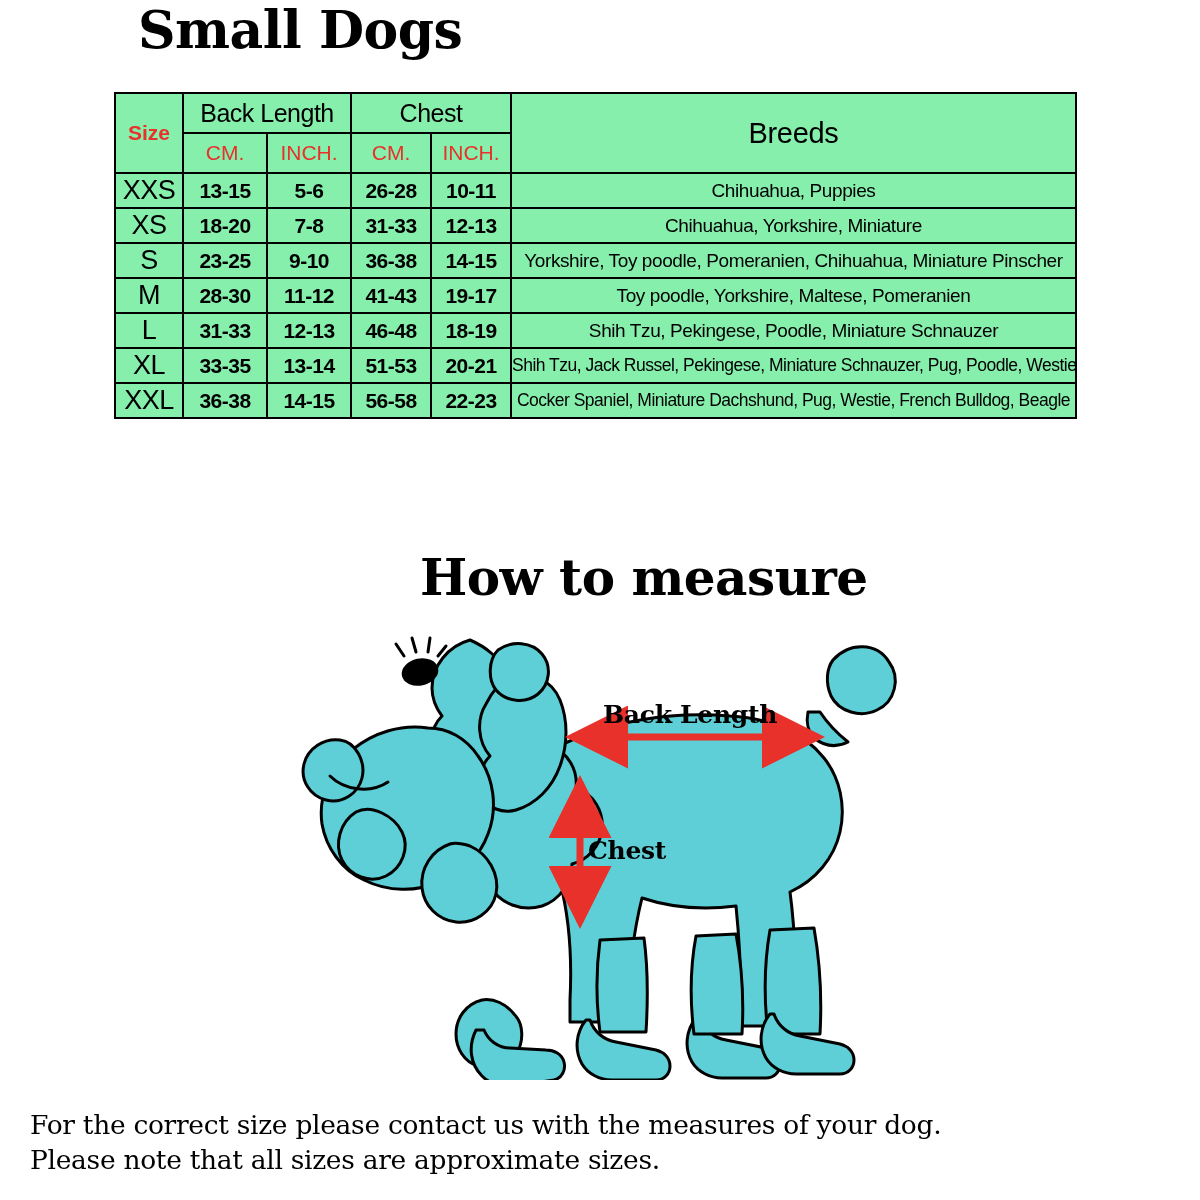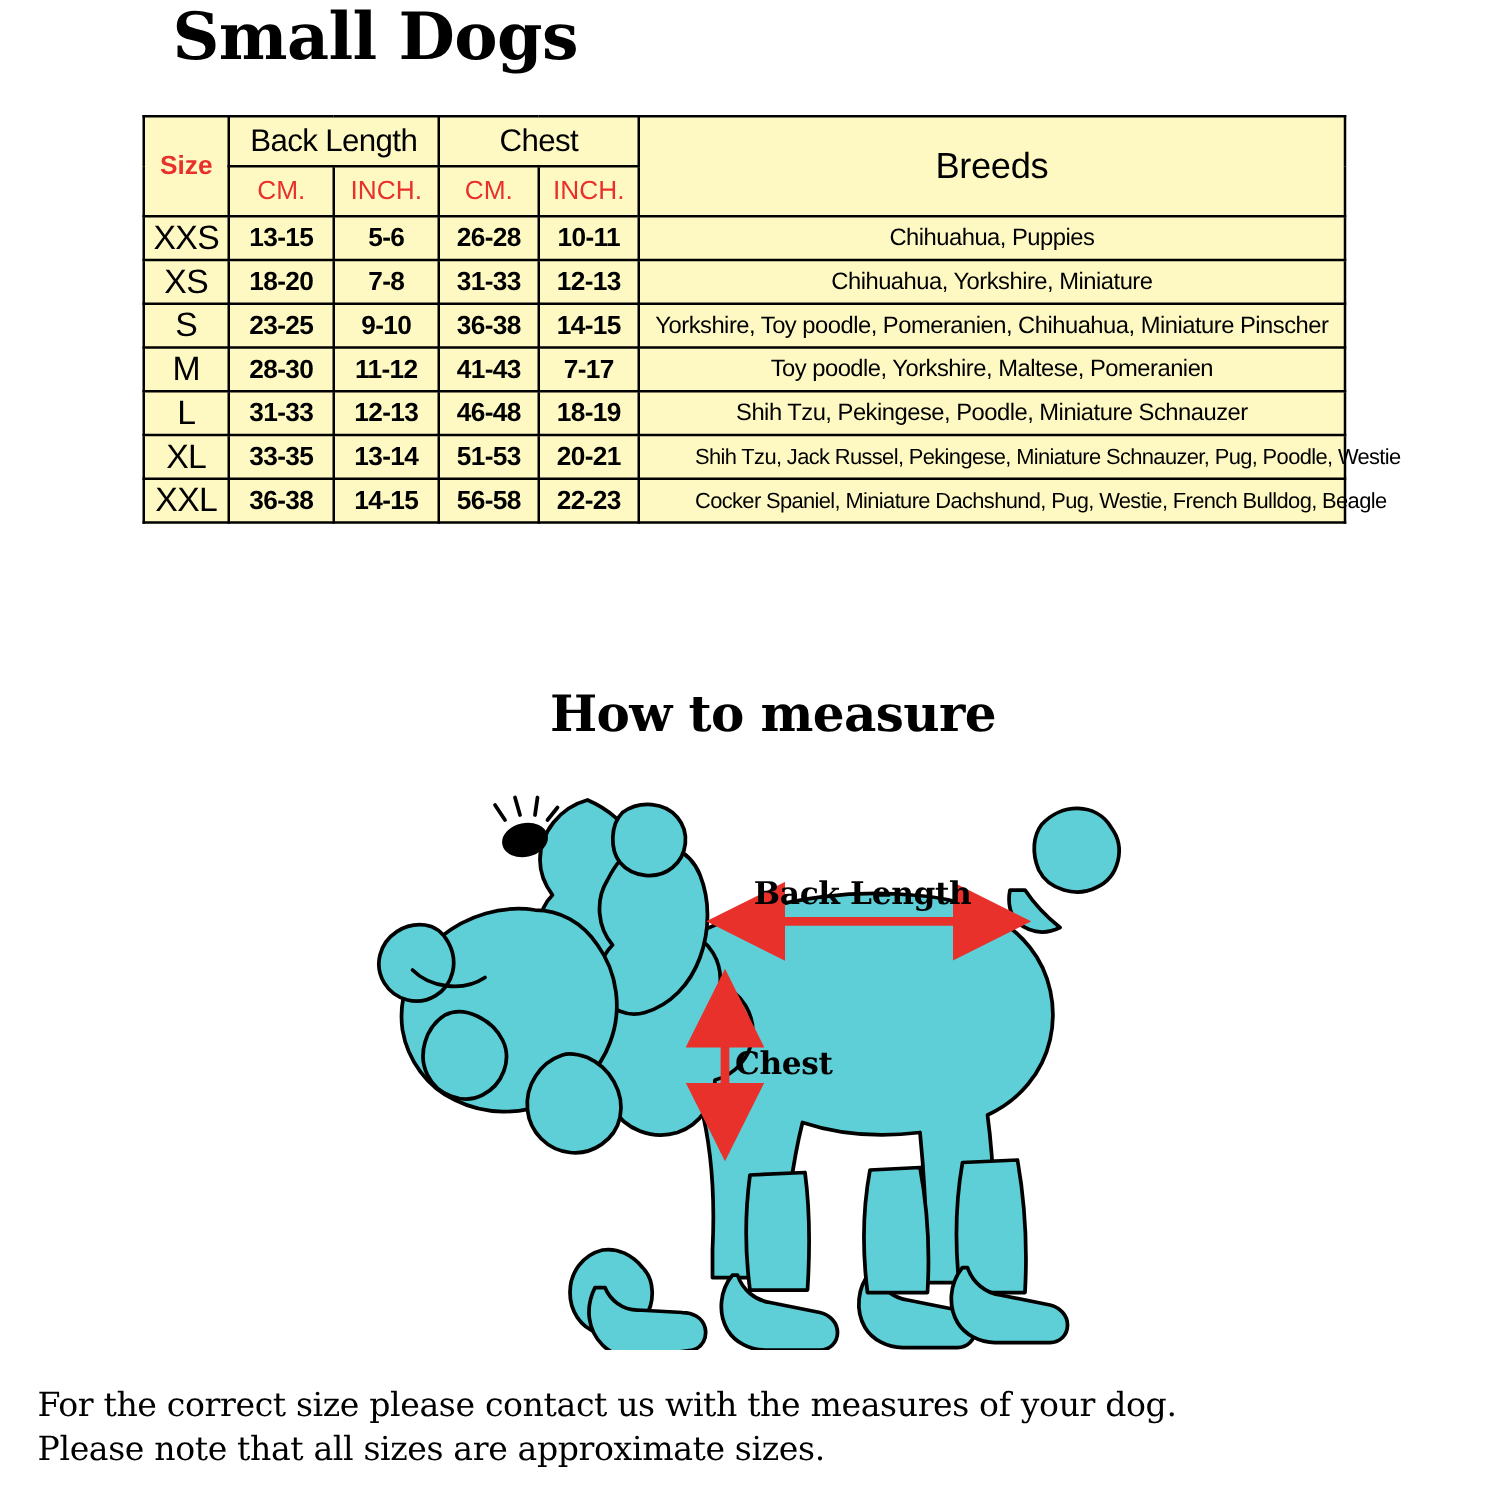--- a/index.html
+++ b/index.html
@@ -31,21 +31,21 @@
   
   .size-table-wrap {
     position: absolute;
     left: 114px;
     top: 92px;
     width: 963px;
   }
   table.size-table {
     border-collapse: collapse;
     width: 100%;
-    background: #fef9c3;
+    background: #86efac;
     table-layout: fixed;
   }
   table.size-table th,
   table.size-table td {
     border: 2px solid #000000;
     padding: 0;
     text-align: center;
     vertical-align: middle;
     font-family: "Liberation Sans", sans-serif;
   }
@@ -89,32 +89,31 @@
     text-align: left;
     padding-left: 7px;
     font-size: 19px;
     letter-spacing: -0.4px;
     white-space: nowrap;
   }
   tr.row-xl td.cell-breeds,
   tr.row-xxl td.cell-breeds {
     font-size: 17.5px;
     letter-spacing: -0.5px;
-    padding-left: 44px;
   }
   tr.size-row { height: 35px; }
 
   
   .measure-title {
     position: absolute;
-    left: 440px;
+    left: 420px;
     top: 548px;
     font-family: "DejaVu Serif", serif;
     font-weight: bold;
-    font-size: 40px;
+    font-size: 50px;
     letter-spacing: -0.5px;
   }
 
   .diagram {
     position: absolute;
     left: 300px;
     top: 600px;
     width: 620px;
     height: 480px;
   }
@@ -204,21 +203,21 @@
         <td class="cell-num">9-10</td>
         <td class="cell-num">36-38</td>
         <td class="cell-num">14-15</td>
         <td class="cell-breeds">Yorkshire, Toy poodle, Pomeranien, Chihuahua, Miniature Pinscher</td>
       </tr>
       <tr class="size-row row-m">
         <td class="cell-size">M</td>
         <td class="cell-num">28-30</td>
         <td class="cell-num">11-12</td>
         <td class="cell-num">41-43</td>
-        <td class="cell-num">7-17</td>
+        <td class="cell-num">19-17</td>
         <td class="cell-breeds">Toy poodle, Yorkshire, Maltese, Pomeranien</td>
       </tr>
       <tr class="size-row row-l">
         <td class="cell-size">L</td>
         <td class="cell-num">31-33</td>
         <td class="cell-num">12-13</td>
         <td class="cell-num">46-48</td>
         <td class="cell-num">18-19</td>
         <td class="cell-breeds">Shih Tzu, Pekingese, Poodle, Miniature Schnauzer</td>
       </tr>

